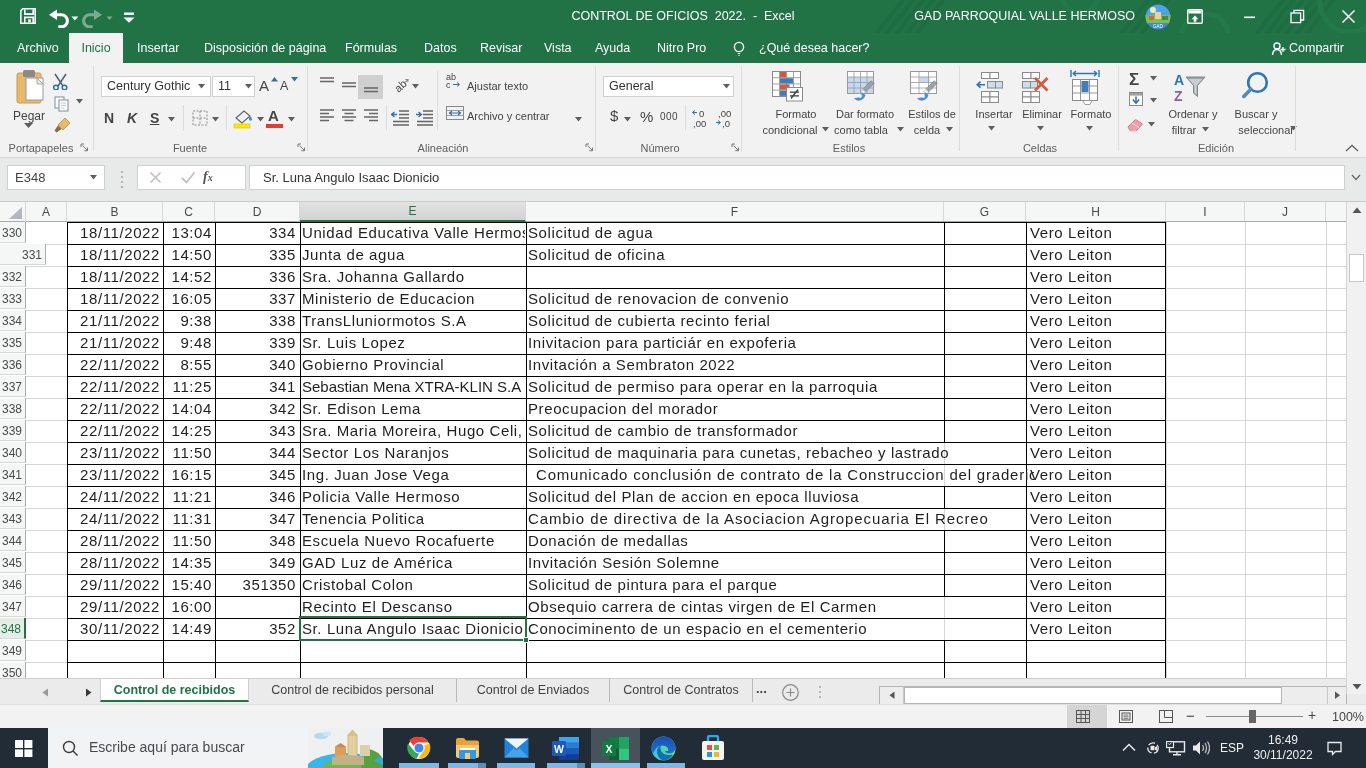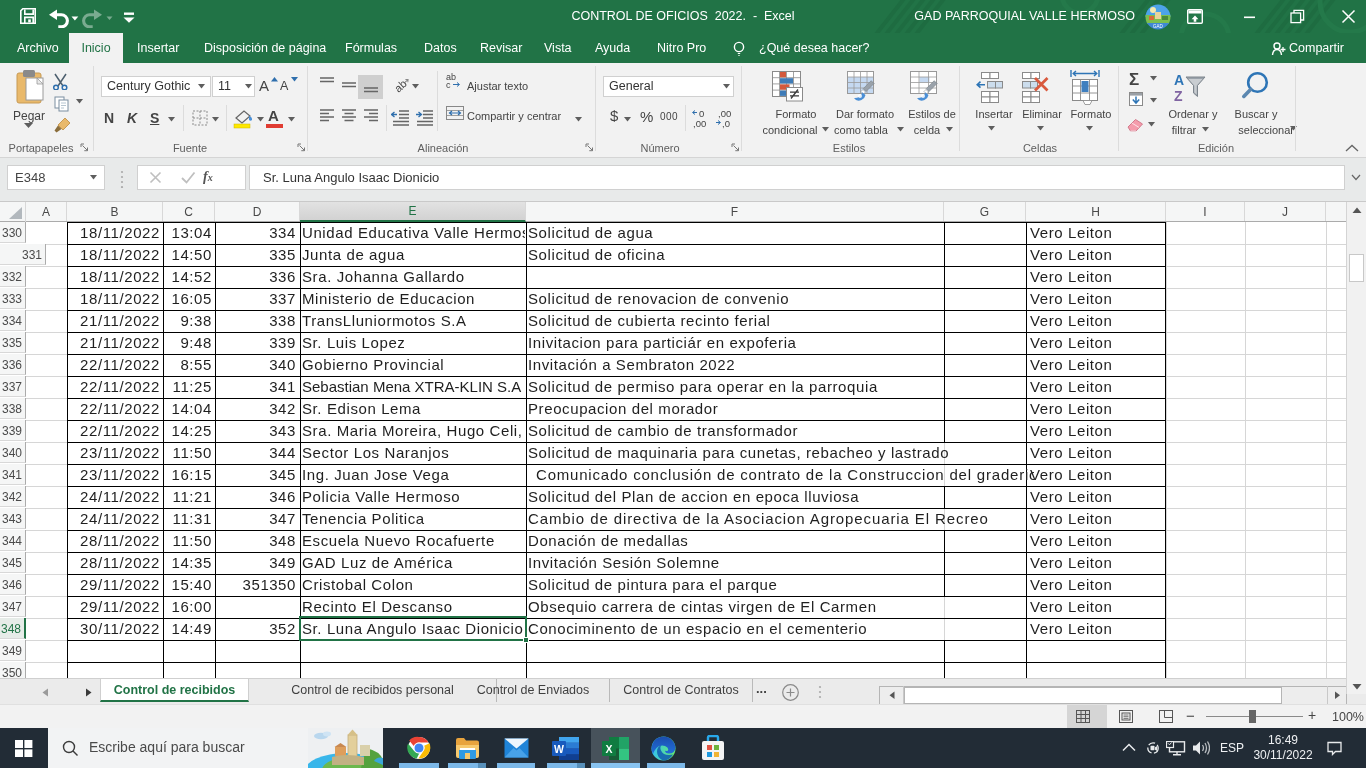--- a/index.html
+++ b/index.html
@@ -267,21 +267,21 @@
     <text x="0" y="8" font-size="9" fill="#444" font-family="Liberation Sans">ab</text>
     <text x="0" y="16" font-size="9" fill="#444" font-family="Liberation Sans">c</text>
     <path d="M7 12.5 h6 m-2 -2 l2.5 2 l-2.5 2" stroke="#2f6fad" stroke-width="1" fill="none"></path>
   </svg>
   <div class="rbtxt" style="left:467px;top:17px">Ajustar texto</div>
   <svg class="ab" style="left:446px;top:43px" width="18" height="15">
     <rect x="0.5" y="0.5" width="17" height="13" fill="none" stroke="#888"></rect>
     <path d="M0.5 4.5 h17 M0.5 9.5 h17" stroke="#888" stroke-width="0.8"></path>
     <path d="M4 7 h10 M6 5 l-2.5 2 l2.5 2 M12 5 l2.5 2 l-2.5 2" stroke="#2f6fad" stroke-width="1.2" fill="none"></path>
   </svg>
-  <div class="rbtxt" style="left:467px;top:47px">Compartir y centrar</div>
+  <div class="rbtxt" style="left:467px;top:47px">Archivo y centrar</div>
   <svg class="ab" style="left:575px;top:54px" width="8" height="5">
       <path d="M0 0 h7 l-3.5 4.5 z" fill="#5e5e5e"></path>
     </svg>
   <div class="glabel" style="left:393px;width:100px">Alineación</div>
   <svg class="dlg" style="left:585px">
       <path d="M1 1 v3 M1 1 h3 M2.5 2.5 l5 5 M7.5 4.5 v3.2 h-3.2" stroke="#777" stroke-width="1" fill="none"></path>
     </svg>
   <div class="gsep" style="left:595px"></div>
 
   <div class="wbox" style="left:603px;top:13px;width:131px;height:21px;font-size:12.5px;color:#333;line-height:19px;padding-left:5px">General</div>
@@ -697,21 +697,21 @@
   <div class="ab" style="left:523px;top:415px;width:6px;height:6px;background:#217346;border:1px solid #fff"></div>
 </div>
 <div class="ab" id="shtabs">
   <svg class="ab" style="left:41px;top:9px" width="8" height="9">
       <path d="M7 0.5 L1.5 4.5 L7 8.5 z" fill="#9a9a9a"></path>
     </svg>
   <svg class="ab" style="left:85px;top:9px" width="8" height="9">
       <path d="M1 0.5 L6.5 4.5 L1 8.5 z" fill="#3a3a3a"></path>
     </svg>
   <div class="ab" style="left:100px;top:0;width:149px;height:23px;background:#fff;border-left:1px solid #cfcfcf;border-right:1px solid #cfcfcf;border-bottom:2px solid #217346;color:#217346;font-weight:bold;font-size:12.5px;text-align:center;line-height:22px">Control de recibidos</div>
-  <div class="ab" style="left:249px;top:0;width:248px;height:23px;color:#3f3f3f;font-size:12.5px;text-align:center;line-height:22px;border-right:1px solid #b9b9b9">Control de recibidos personal</div>
+  <div class="ab" style="left:249px;top:0;width:208px;height:23px;color:#3f3f3f;font-size:12.5px;text-align:center;line-height:22px;border-right:1px solid #b9b9b9">Control de recibidos personal</div>
   <div class="ab" style="left:457px;top:0;width:153px;height:23px;color:#3f3f3f;font-size:12.5px;text-align:center;line-height:22px;border-right:1px solid #b9b9b9">Control de Enviados</div>
   <div class="ab" style="left:610px;top:0;width:143px;height:23px;color:#3f3f3f;font-size:12.5px;text-align:center;line-height:22px;border-right:1px solid #b9b9b9">Control de Contratos</div>
   <div class="ab" style="left:756px;top:0;height:23px;color:#3f3f3f;font-size:13px;font-weight:bold;line-height:20px">...</div>
   <svg class="ab" style="left:782px;top:5px" width="17" height="17">
     <circle cx="8.5" cy="8.5" r="7.8" fill="none" stroke="#8a8a8a" stroke-width="1.2"></circle>
     <path d="M8.5 4.5 v8 M4.5 8.5 h8" stroke="#8a8a8a" stroke-width="1.2"></path>
   </svg>
   <svg class="ab" style="left:817px;top:6px" width="6" height="15">
     <circle cx="3" cy="2" r="1.1" fill="#aaa"></circle>
       <circle cx="3" cy="7" r="1.1" fill="#aaa"></circle>

